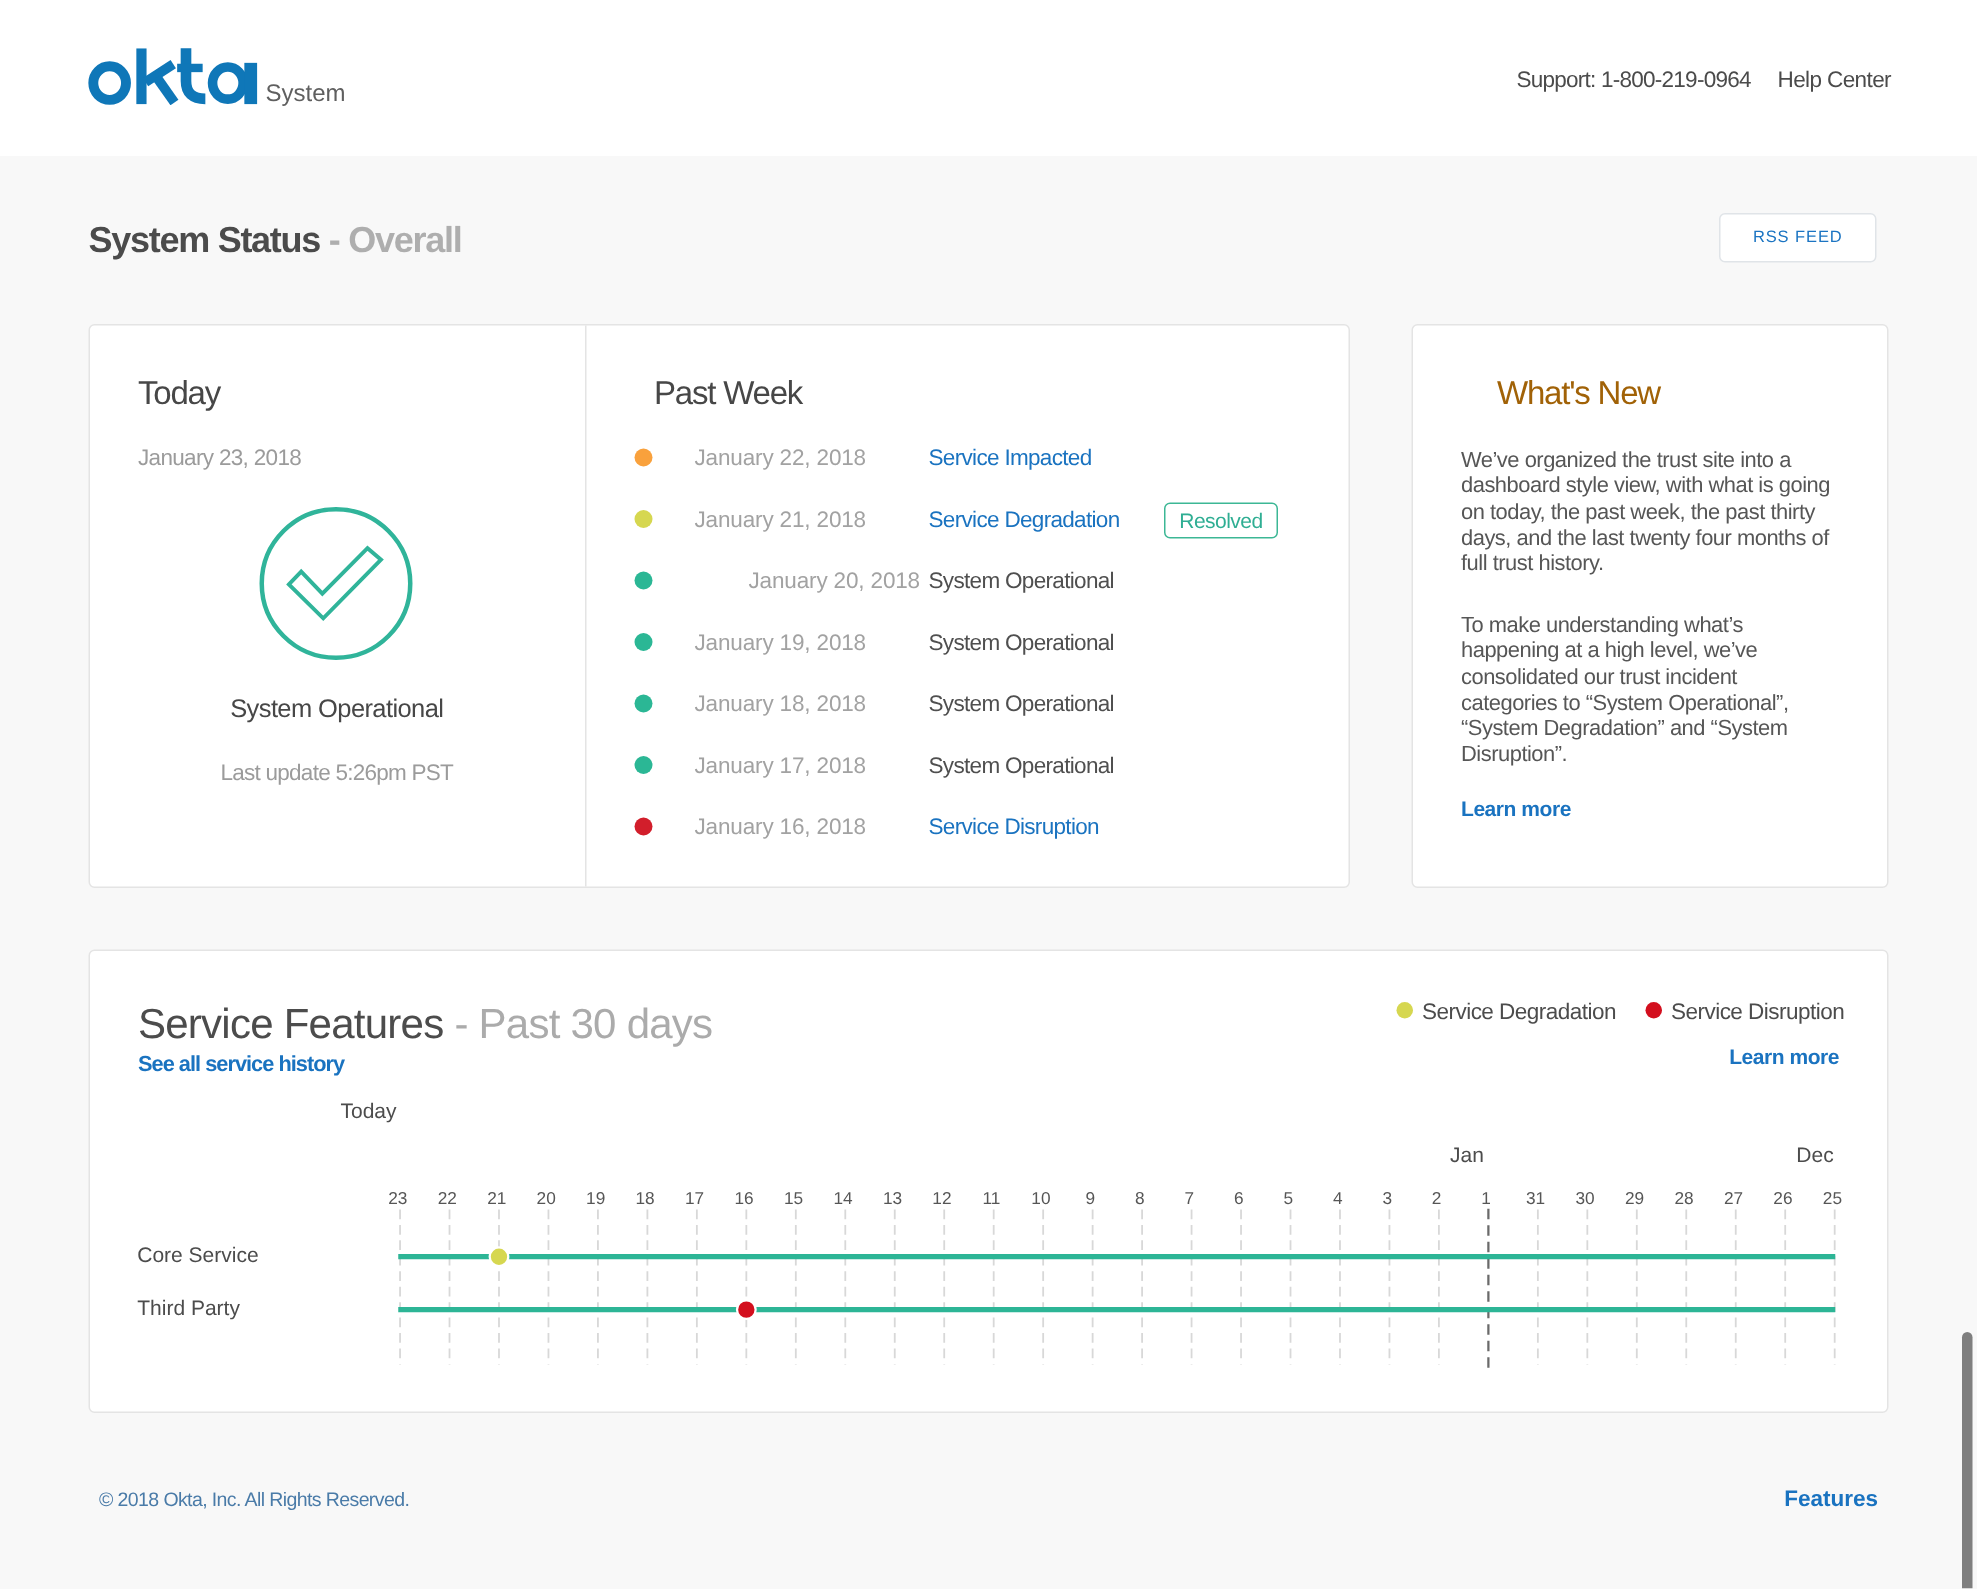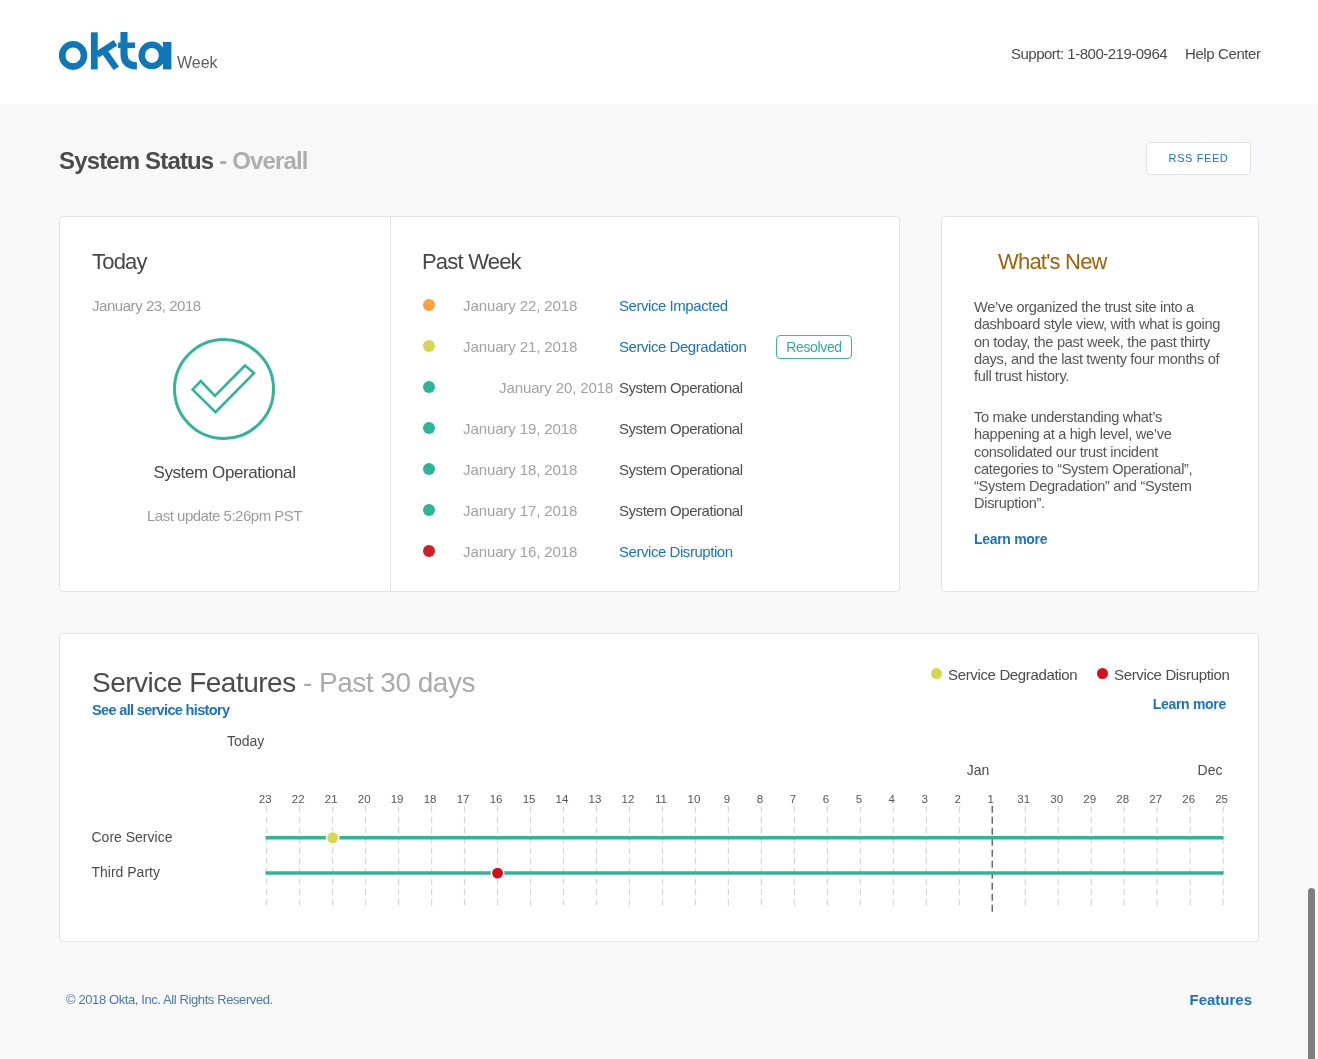--- a/index.html
+++ b/index.html
@@ -18,41 +18,41 @@
       <ellipse cx="15.1" cy="29.4" rx="10.9" ry="11.2" stroke-width="6.6"></ellipse>
       <rect x="32.9" y="6.3" width="6.8" height="37.1" fill="#0f77b8" stroke="none"></rect>
       <line x1="39" y1="28.8" x2="57.5" y2="16.7" stroke-width="6.5"></line>
       <line x1="46.5" y1="25.6" x2="58.3" y2="42.3" stroke-width="6.5"></line>
       <path d="M66 6.1 V28 Q66 39.9 78.9 39.9" stroke-width="7.1"></path>
       <rect x="60.1" y="16.5" width="17" height="5.6" fill="#0f77b8" stroke="none"></rect>
       <ellipse cx="93.9" cy="29.4" rx="10.2" ry="10.7" stroke-width="6.4"></ellipse>
       <rect x="104.9" y="15.9" width="8.5" height="27.5" fill="#0f77b8" stroke="none"></rect>
     </g>
   </svg>
-  <div class="abs" style="left:177px;top:54px;font-size:16px;color:#5f5f5f;">Week</div>
+  <div class="abs" style="left:177px;top:54px;font-size:16px;color:#5f5f5f;">System</div>
   <div class="abs" style="left:1011px;top:45px;font-size:15px;letter-spacing:-0.5px;color:#4b4b4b;">Support: 1-800-219-0964</div>
   <div class="abs" style="left:1185px;top:45px;font-size:15px;letter-spacing:-0.4px;color:#4b4b4b;">Help Center</div>
 
   <div class="abs" style="left:59px;top:147px;font-size:24px;font-weight:bold;letter-spacing:-0.85px;color:#4b4b4b;">System Status <span style="color:#aeaeae;">- Overall</span></div>
 
   <div class="abs" style="left:1146px;top:142px;width:105px;height:33px;background:#fff;border:1px solid #e0e4e8;border-radius:4px;text-align:center;line-height:31px;font-size:11px;color:#1b74c2;letter-spacing:0.6px;">RSS FEED</div>
 
   <div class="abs card" style="left:59px;top:216px;width:841px;height:376px;"></div>
   <div class="abs" style="left:390px;top:217px;width:1px;height:374px;background:#e4e4e4;"></div>
 
   <div class="abs" style="left:92px;top:249px;font-size:22px;letter-spacing:-0.8px;color:#474747;">Today</div>
   <div class="abs" style="left:92px;top:297px;font-size:15px;letter-spacing:-0.45px;color:#9b9b9b;">January 23, 2018</div>
   <svg class="abs" style="left:172px;top:337px;" width="104" height="104" viewBox="0 0 104 104">
     <circle cx="52" cy="52" r="49.5" fill="none" stroke="#30b49a" stroke-width="3"></circle>
     <path d="M20.6 52.6 L28.8 44.1 L42.9 58.8 L73 28.5 L82 36.1 L43.5 75.2 Z" fill="none" stroke="#30b49a" stroke-width="2.6" stroke-linejoin="miter"></path>
   </svg>
   <div class="abs" style="left:59px;top:463px;width:331px;text-align:center;font-size:17px;letter-spacing:-0.4px;color:#474747;">System Operational</div>
   <div class="abs" style="left:59px;top:507px;width:331px;text-align:center;font-size:15px;letter-spacing:-0.5px;color:#9b9b9b;">Last update 5:26pm PST</div>
 
-  <div class="abs" style="left:422px;top:249px;font-size:22px;letter-spacing:-0.8px;color:#474747;">Past Week</div>
+  <div class="abs" style="left:436px;top:249px;font-size:22px;letter-spacing:-0.8px;color:#474747;">Past Week</div>
   <div id="pw">
       <div class="abs" style="left:423px;top:299px;width:12px;height:12px;border-radius:50%;background:#f9a13c;"></div>
       <div class="abs" style="left:463px;top:297px;font-size:15px;letter-spacing:-0.1px;color:#a2a2a2;">January 22, 2018</div>
       <div class="abs" style="left:619px;top:297px;font-size:15px;letter-spacing:-0.45px;color:#1a73c0;">Service Impacted</div>
       <div class="abs" style="left:423px;top:340px;width:12px;height:12px;border-radius:50%;background:#d6d750;"></div>
       <div class="abs" style="left:463px;top:338px;font-size:15px;letter-spacing:-0.1px;color:#a2a2a2;">January 21, 2018</div>
       <div class="abs" style="left:619px;top:338px;font-size:15px;letter-spacing:-0.45px;color:#1a73c0;">Service Degradation</div>
       <div class="abs" style="left:776px;top:334.5px;width:76px;height:24px;border:1px solid #3cb795;border-radius:4px;text-align:center;line-height:22px;font-size:14px;letter-spacing:-0.35px;color:#2fae93;">Resolved</div>
       <div class="abs" style="left:423px;top:381px;width:12px;height:12px;border-radius:50%;background:#2bb795;"></div>
       <div class="abs" style="left:463px;top:379px;font-size:15px;letter-spacing:-0.1px;color:#a2a2a2;margin-left:36px;">January 20, 2018</div>

